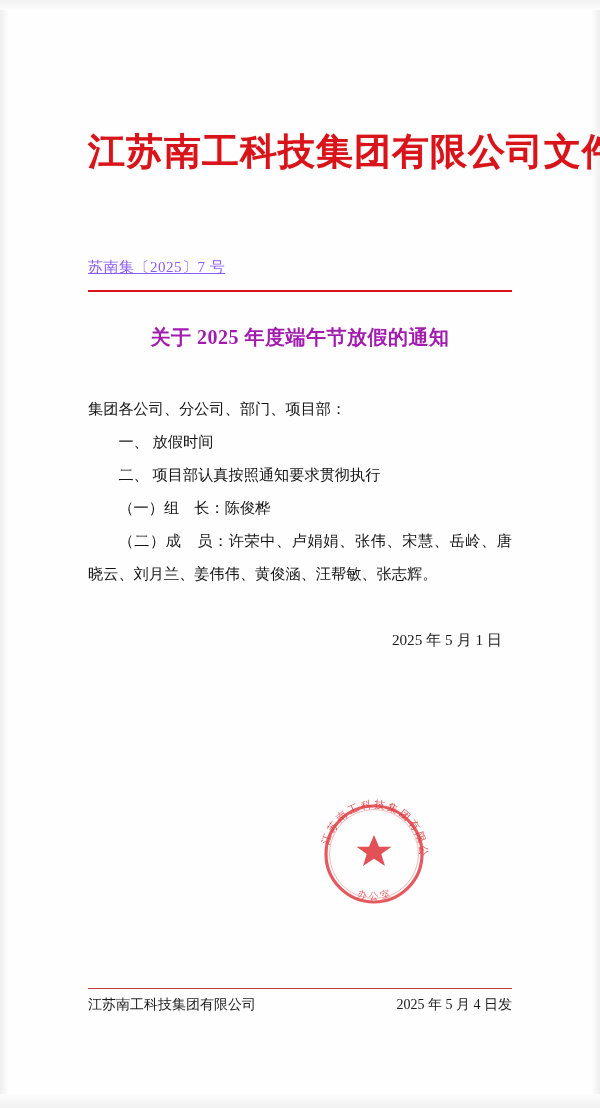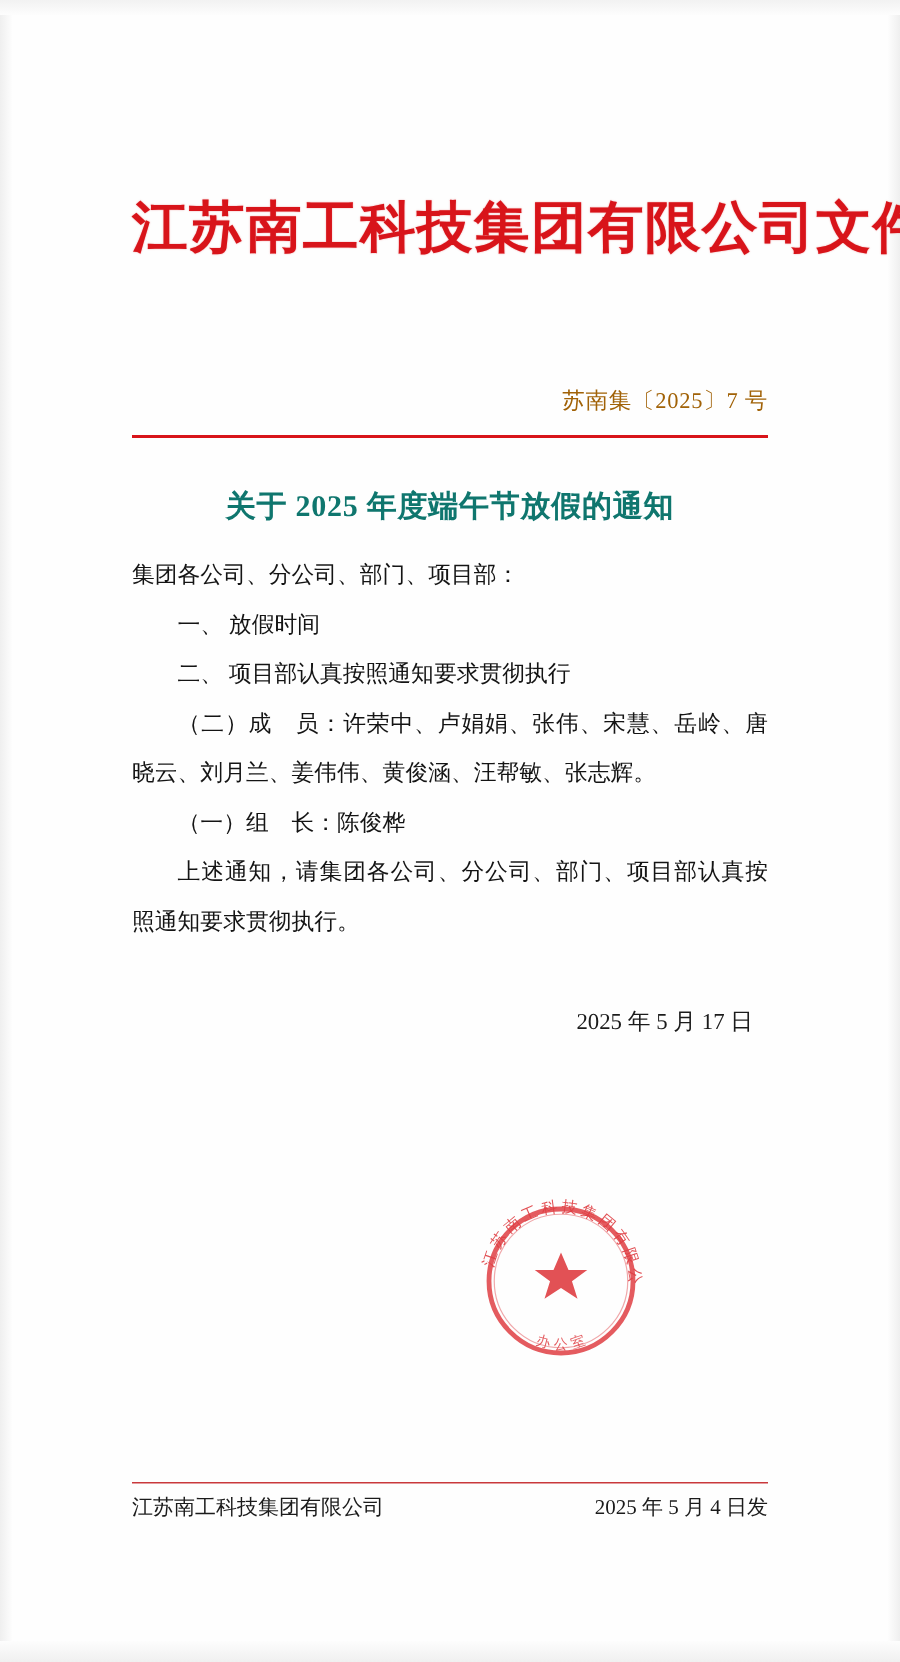--- a/index.html
+++ b/index.html
@@ -66,44 +66,45 @@
     font-weight: bold;
     font-size: 37px;
     letter-spacing: 1px;
     line-height: 1.25;
     white-space: nowrap;
     text-shadow: 0 0 1px rgba(216,20,26,0.5);
   }
 
   .doc-number {
     margin-top: 84px;
-    text-align: right;
+    text-align: left;
     font-size: 15px;
-    color: #a16207;
+    color: #8b5cf6;
     letter-spacing: 0.5px;
+    text-decoration: underline;
   }
 
   .red-rule {
     margin-top: 13px;
     height: 2px;
     background: #d8141a;
     width: 100%;
   }
 
   .doc-title {
     margin-top: 32px;
     text-align: center;
     font-size: 20px;
     font-weight: bold;
     letter-spacing: 0.5px;
-    color: #0f766e;
+    color: #a21caf;
   }
 
   .body-block {
-    margin-top: 16px;
+    margin-top: 41px;
     font-size: 15.2px;
     line-height: 33px;
     color: #141414;
   }
   .body-block p {
     margin: 0;
     text-align: justify;
     text-justify: inter-ideograph;
   }
   .p-indent { text-indent: 2em; }
@@ -166,26 +167,25 @@
     <div class="doc-number">苏南集〔2025〕7 号</div>
 
     <div class="red-rule"></div>
 
     <div class="doc-title">关于 2025 年度端午节放假的通知</div>
 
     <div class="body-block">
       <p>集团各公司、分公司、部门、项目部：</p>
       <p class="p-indent">一、 放假时间</p>
       <p class="p-indent">二、 项目部认真按照通知要求贯彻执行</p>
+      <p class="p-indent">（一）组　长：陈俊桦</p>
       <p class="p-indent">（二）成　员：许荣中、卢娟娟、张伟、宋慧、岳岭、唐晓云、刘月兰、姜伟伟、黄俊涵、汪帮敏、张志辉。</p>
-      <p class="p-indent">（一）组　长：陈俊桦</p>
-      <p class="p-indent">上述通知，请集团各公司、分公司、部门、项目部认真按照通知要求贯彻执行。</p>
     </div>
 
-    <div class="signature-date">2025 年 5 月 17 日</div>
+    <div class="signature-date">2025 年 5 月 1 日</div>
   </div>
 
   <div class="seal">
     <svg width="128" height="128" viewBox="0 0 128 128" aria-hidden="true">
       <defs>
         <path id="sealArcTop" d="M 18,64 A 46,46 0 0 1 110,64"></path>
         <path id="sealArcBottom" d="M 30,92 A 42,42 0 0 0 98,92"></path>
       </defs>
       <circle cx="64" cy="64" r="48" fill="none" stroke="#d8141a" stroke-width="3.2" opacity="0.85"></circle>
       <circle cx="64" cy="64" r="44.5" fill="none" stroke="#d8141a" stroke-width="0.8" opacity="0.45"></circle>

